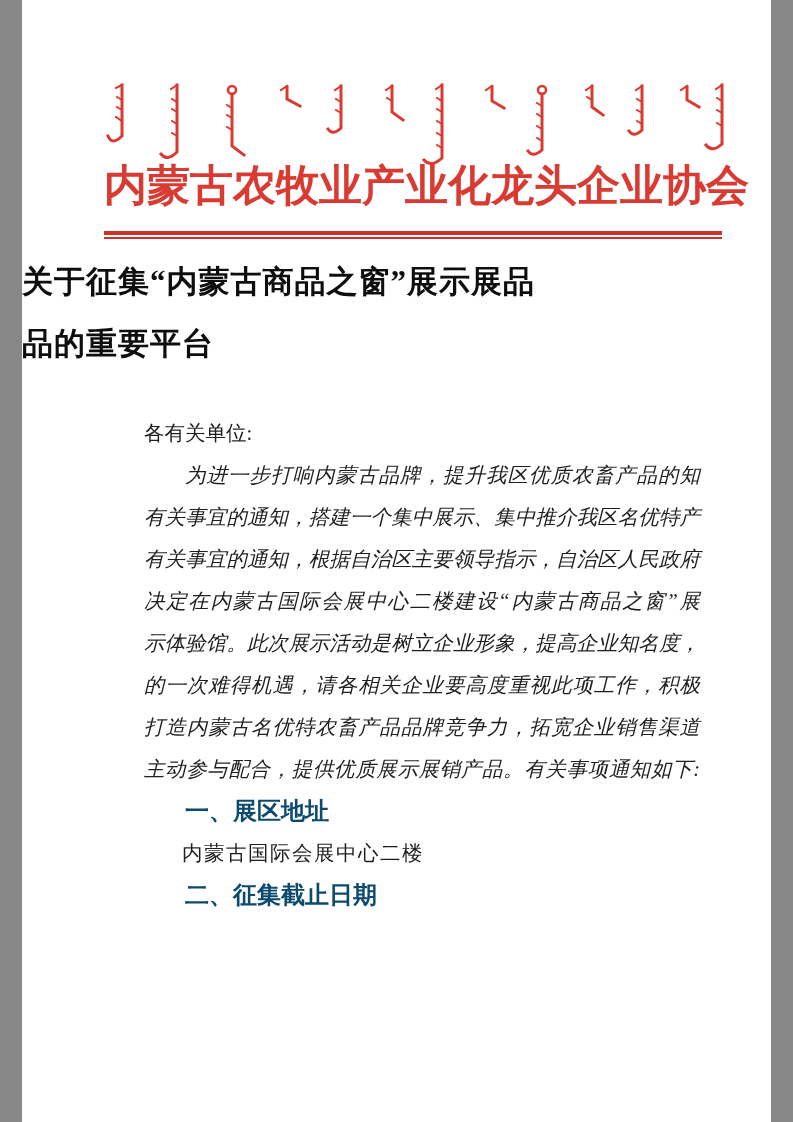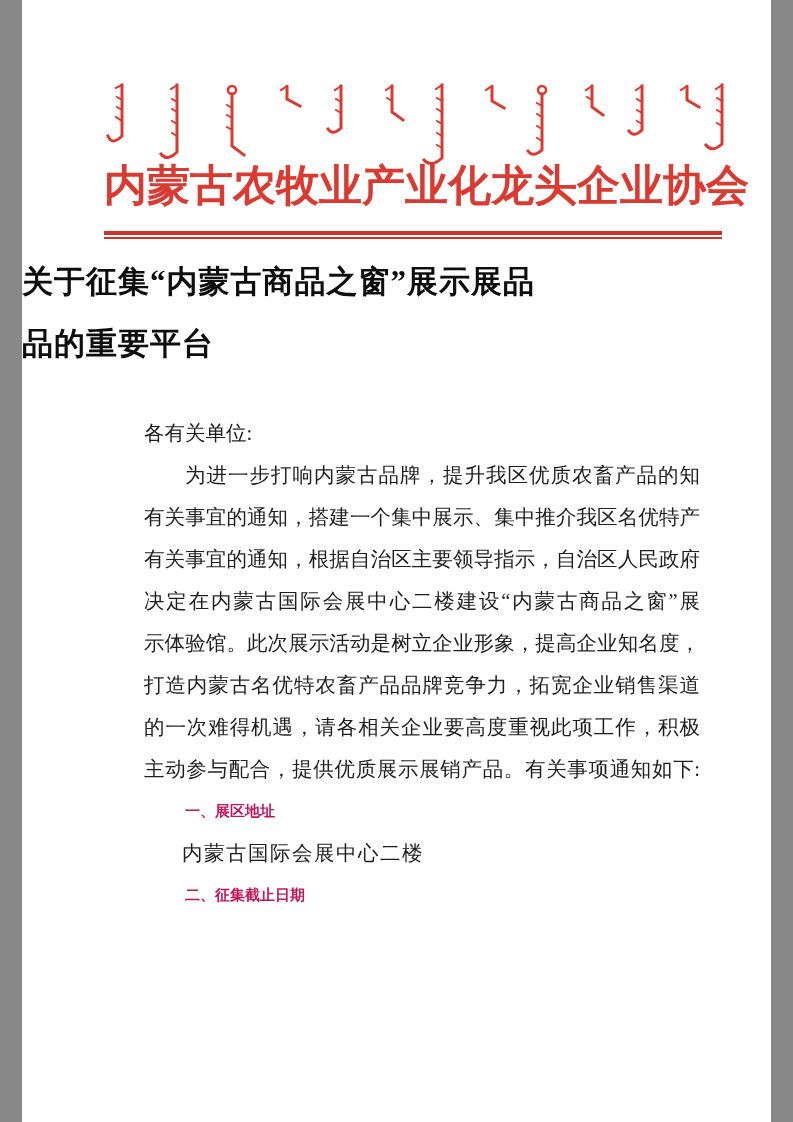--- a/index.html
+++ b/index.html
@@ -60,28 +60,29 @@
     color: #1e1e1e;
     font-family: "Liberation Serif", "DejaVu Serif", serif;
   }
   .bline { height: 42px; line-height: 42px; white-space: nowrap; }
   .jline {
     height: 42px; line-height: 42px;
     text-align: justify;
     text-align-last: justify;
     text-justify: inter-character;
     white-space: normal;
+    font-style: italic;
   }
   .jline.pindent { text-indent: 2em; }
   .sec-heading {
     height: 42px; line-height: 42px;
     padding-left: 41px;
     font-weight: bold;
-    font-size: 15px;
-    color: #be185d;
+    font-size: 24px;
+    color: #0c4a6e;
     font-family: "Liberation Sans", "DejaVu Sans", sans-serif;
     white-space: nowrap;
   }
   .sec-content {
     height: 42px; line-height: 42px;
     padding-left: 38px;
     white-space: nowrap;
     letter-spacing: 1.5px;
   }
 </style>
@@ -138,22 +139,22 @@
   </div>
 
   <div class="doc-body">
     <div class="bline">各有关单位:</div>
 
     <div class="jline pindent">为进一步打响内蒙古品牌，提升我区优质农畜产品的知</div>
     <div class="jline">有关事宜的通知，搭建一个集中展示、集中推介我区名优特产</div>
     <div class="jline">有关事宜的通知，根据自治区主要领导指示，自治区人民政府</div>
     <div class="jline">决定在内蒙古国际会展中心二楼建设“内蒙古商品之窗”展</div>
     <div class="jline">示体验馆。此次展示活动是树立企业形象，提高企业知名度，</div>
+    <div class="jline">的一次难得机遇，请各相关企业要高度重视此项工作，积极</div>
     <div class="jline">打造内蒙古名优特农畜产品品牌竞争力，拓宽企业销售渠道</div>
-    <div class="jline">的一次难得机遇，请各相关企业要高度重视此项工作，积极</div>
     <div class="jline">主动参与配合，提供优质展示展销产品。有关事项通知如下:</div>
 
     <div class="sec-heading">一、展区地址</div>
     <div class="sec-content">内蒙古国际会展中心二楼</div>
 
     <div class="sec-heading">二、征集截止日期</div>
 
   </div>
 
 </div>

